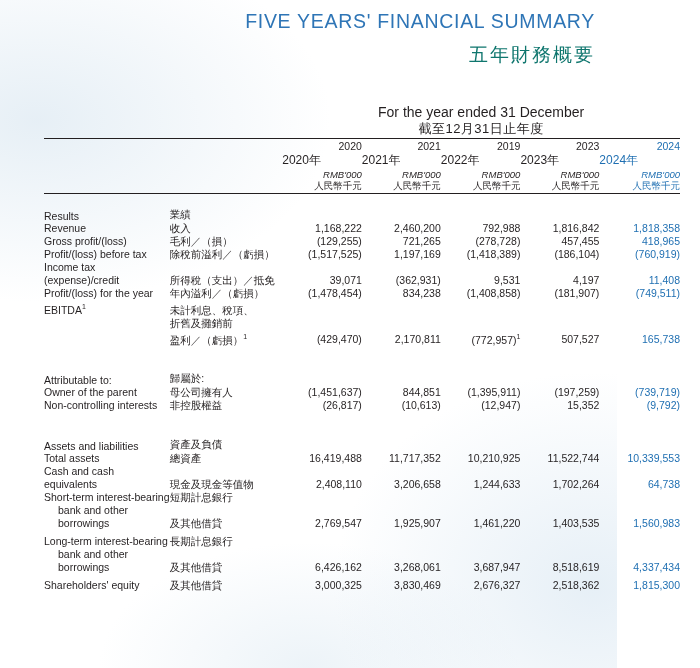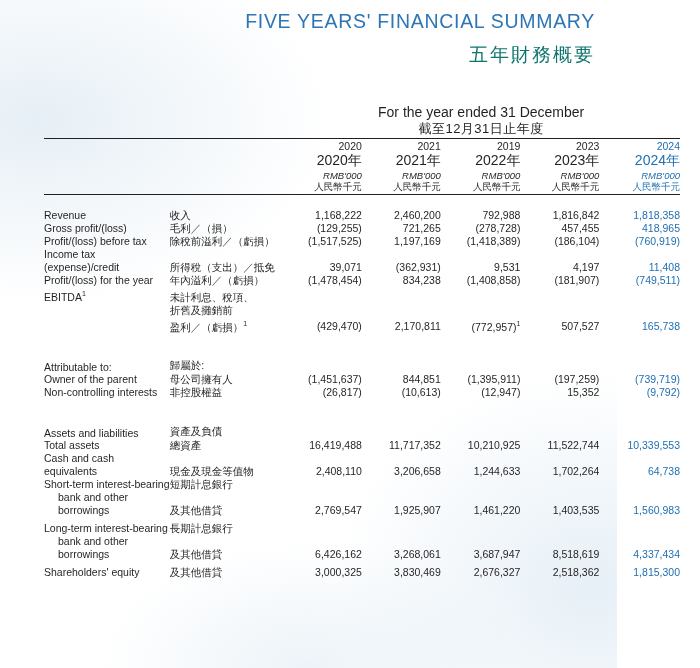--- a/index.html
+++ b/index.html
@@ -92,21 +92,21 @@
     padding-bottom: 7px;
   }
   .rule-top td {
     border-top: 1px solid #231f20;
     height: 1px;
     padding: 0;
     font-size: 0;
     line-height: 0;
   }
   .yr  { text-align: right; font-size: 10.5px; padding-top: 9px; }
-  .yr-zh { text-align: right; font-size: 14px; padding-top: 2px; }
+  .yr-zh { text-align: left; font-size: 12px; padding-top: 2px; }
   .unit { text-align: right; font-style: italic; font-size: 9.5px; padding-top: 10px; }
   .unit-zh { text-align: right; font-size: 9.5px; padding-top: 2px; padding-bottom: 8px; }
   .hl { color: #1f6fb2; font-weight: bold; margin-top: 28px; }
 
   .rowspace td { height: 13px; font-size: 0; line-height: 0; }
   .sec-title td { font-weight: bold; padding-top: 2px; padding-bottom: 2px; }
   .datarow td { padding-top: 2.5px; padding-bottom: 2.5px; line-height: 13px; }
   .tightrow td { padding-top: 0px; padding-bottom: 0px; line-height: 13px; }
   .sup { font-size: 7px; vertical-align: super; }
   .nowrap { white-space: nowrap; }
@@ -200,20 +200,25 @@
           <td></td>
           <td></td>
           <td></td>
           <td></td>
         </tr>
 
         <tr class="rowspace">
             <td colspan="7"></td>
           </tr>
 
+        <tr class="sec-title">
+          <td>Results</td>
+          <td>業績</td>
+          <td colspan="5"></td>
+        </tr>
 
         <tr class="datarow">
           <td>Revenue</td>
           <td>收入</td>
           <td class="c-num">1,168,222</td>
           <td class="c-num">2,460,200</td>
           <td class="c-num">792,988</td>
           <td class="c-num">1,816,842</td>
           <td class="c-num-last">1,818,358</td>
         </tr>

